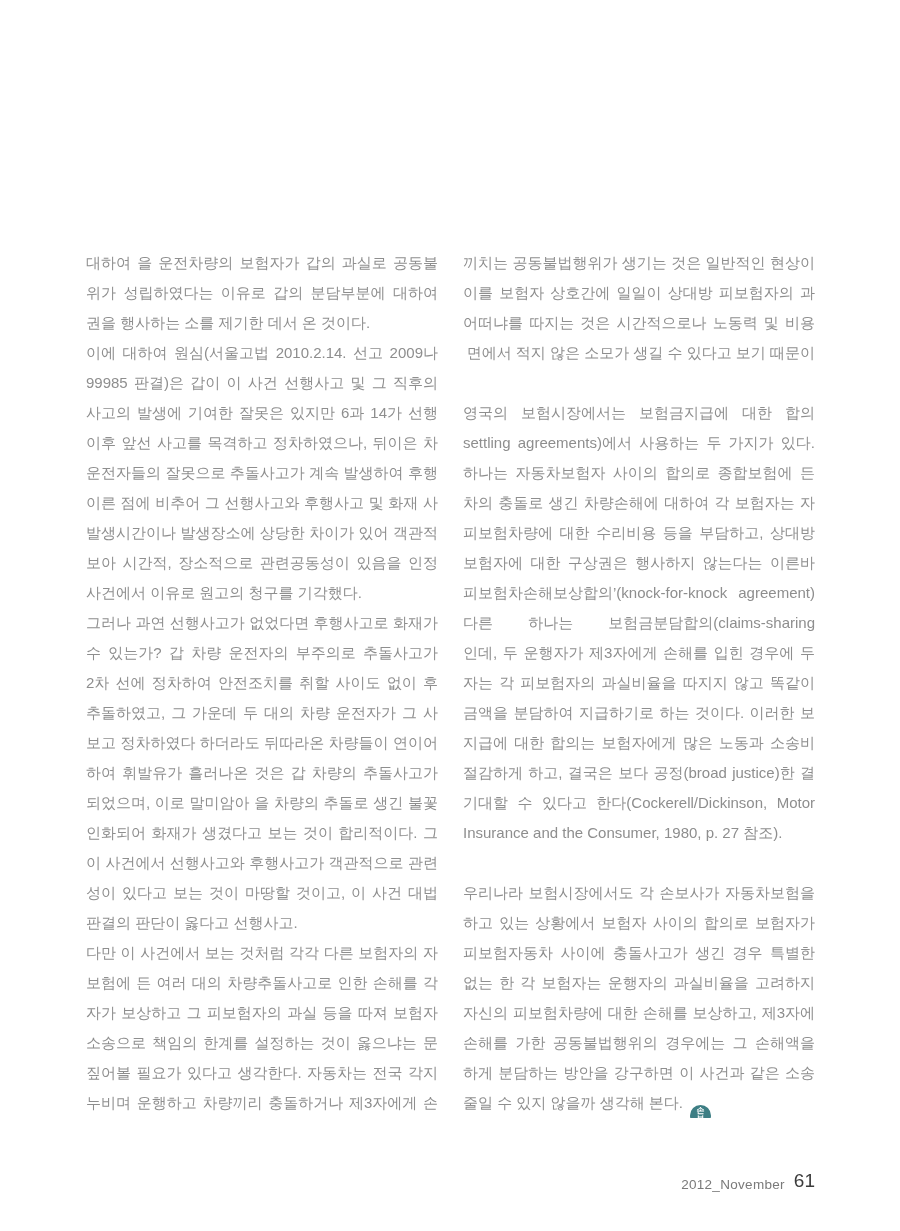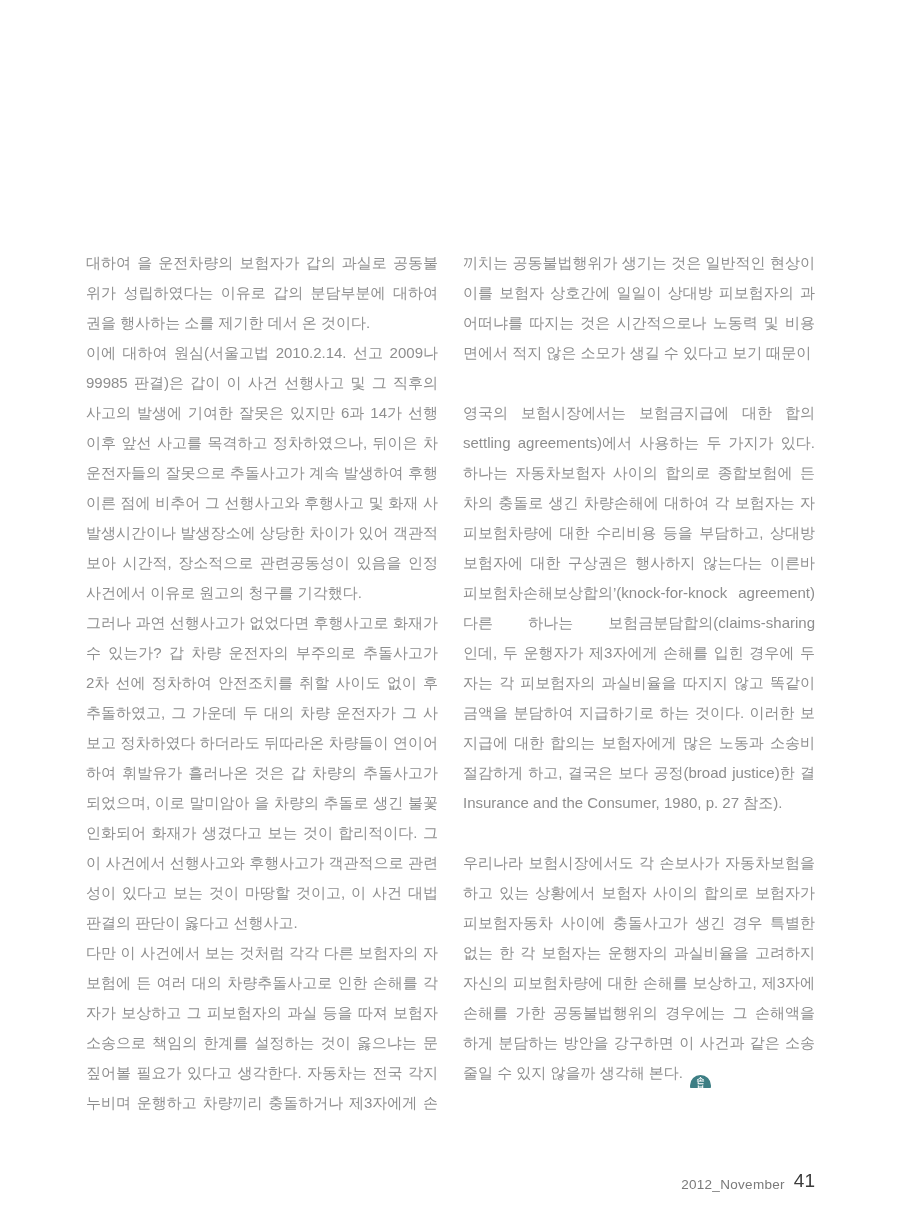--- a/index.html
+++ b/index.html
@@ -17,21 +17,21 @@
   }
   #col-left  { left:86px;  }
   #col-right { left:463px; }
   .paragraph { margin:0; }
   #col-right .paragraph + .paragraph { margin-top:30px; }
   .line {
     height:30px; line-height:30px;
     text-align:justify; text-align-last:justify;
     overflow:hidden; white-space:normal;
   }
-  .line.flush { text-align:left; text-align-last:left; }
+  .line.flush { text-align:right; text-align-last:left; }
   .endmark {
     display:inline-flex; flex-direction:column;
     align-items:center; justify-content:center;
     width:21px; height:21px; border-radius:50%;
     background:#3d7e84; color:#ffffff;
     font-size:8px; line-height:8px; font-weight:bold;
     margin-left:7px; vertical-align:-5px;
   }
   .endmark span { display:block; line-height:8px; }
   .footer {
@@ -100,35 +100,36 @@
         <div class="line">차의 충돌로 생긴 차량손해에 대하여 각 보험자는 자신의</div>
         <div class="line">피보험차량에 대한 수리비용 등을 부담하고, 상대방 차량의</div>
         <div class="line">보험자에 대한 구상권은 행사하지 않는다는 이른바 ‘각자</div>
         <div class="line">피보험차손해보상합의’(knock-for-knock agreement)이다.</div>
         <div class="line">다른 하나는 보험금분담합의(claims-sharing agreement)</div>
         <div class="line">인데, 두 운행자가 제3자에게 손해를 입힌 경우에 두 보험</div>
         <div class="line">자는 각 피보험자의 과실비율을 따지지 않고 똑같이 그</div>
         <div class="line">금액을 분담하여 지급하기로 하는 것이다. 이러한 보험금</div>
         <div class="line">지급에 대한 합의는 보험자에게 많은 노동과 소송비용을</div>
         <div class="line">절감하게 하고, 결국은 보다 공정(broad justice)한 결과를</div>
+        <div class="line">기대할 수 있다고 한다(Cockerell/Dickinson, Motor</div>
         <div class="line flush">Insurance and the Consumer, 1980, p. 27 참조).</div>
       </div>
       <div class="paragraph">
         <div class="line">우리나라 보험시장에서도 각 손보사가 자동차보험을 영위</div>
         <div class="line">하고 있는 상황에서 보험자 사이의 합의로 보험자가 다른</div>
         <div class="line">피보험자동차 사이에 충돌사고가 생긴 경우 특별한 사정이</div>
         <div class="line">없는 한 각 보험자는 운행자의 과실비율을 고려하지 않고,</div>
         <div class="line">자신의 피보험차량에 대한 손해를 보상하고, 제3자에게</div>
         <div class="line">손해를 가한 공동불법행위의 경우에는 그 손해액을 균등</div>
         <div class="line">하게 분담하는 방안을 강구하면 이 사건과 같은 소송을</div>
         <div class="line flush">줄일 수 있지 않을까 생각해 본다.<span class="endmark" style="background: rgb(61, 126, 132);">
             <span>손</span>
             <span>보</span>
           </span></div>
       </div>
     </div>
 
   <div class="footer">
     <span class="issue">2012_November</span>
-    <span class="pageno">41</span>
+    <span class="pageno">61</span>
   </div>
 
 </div>
 
 </body></html>

